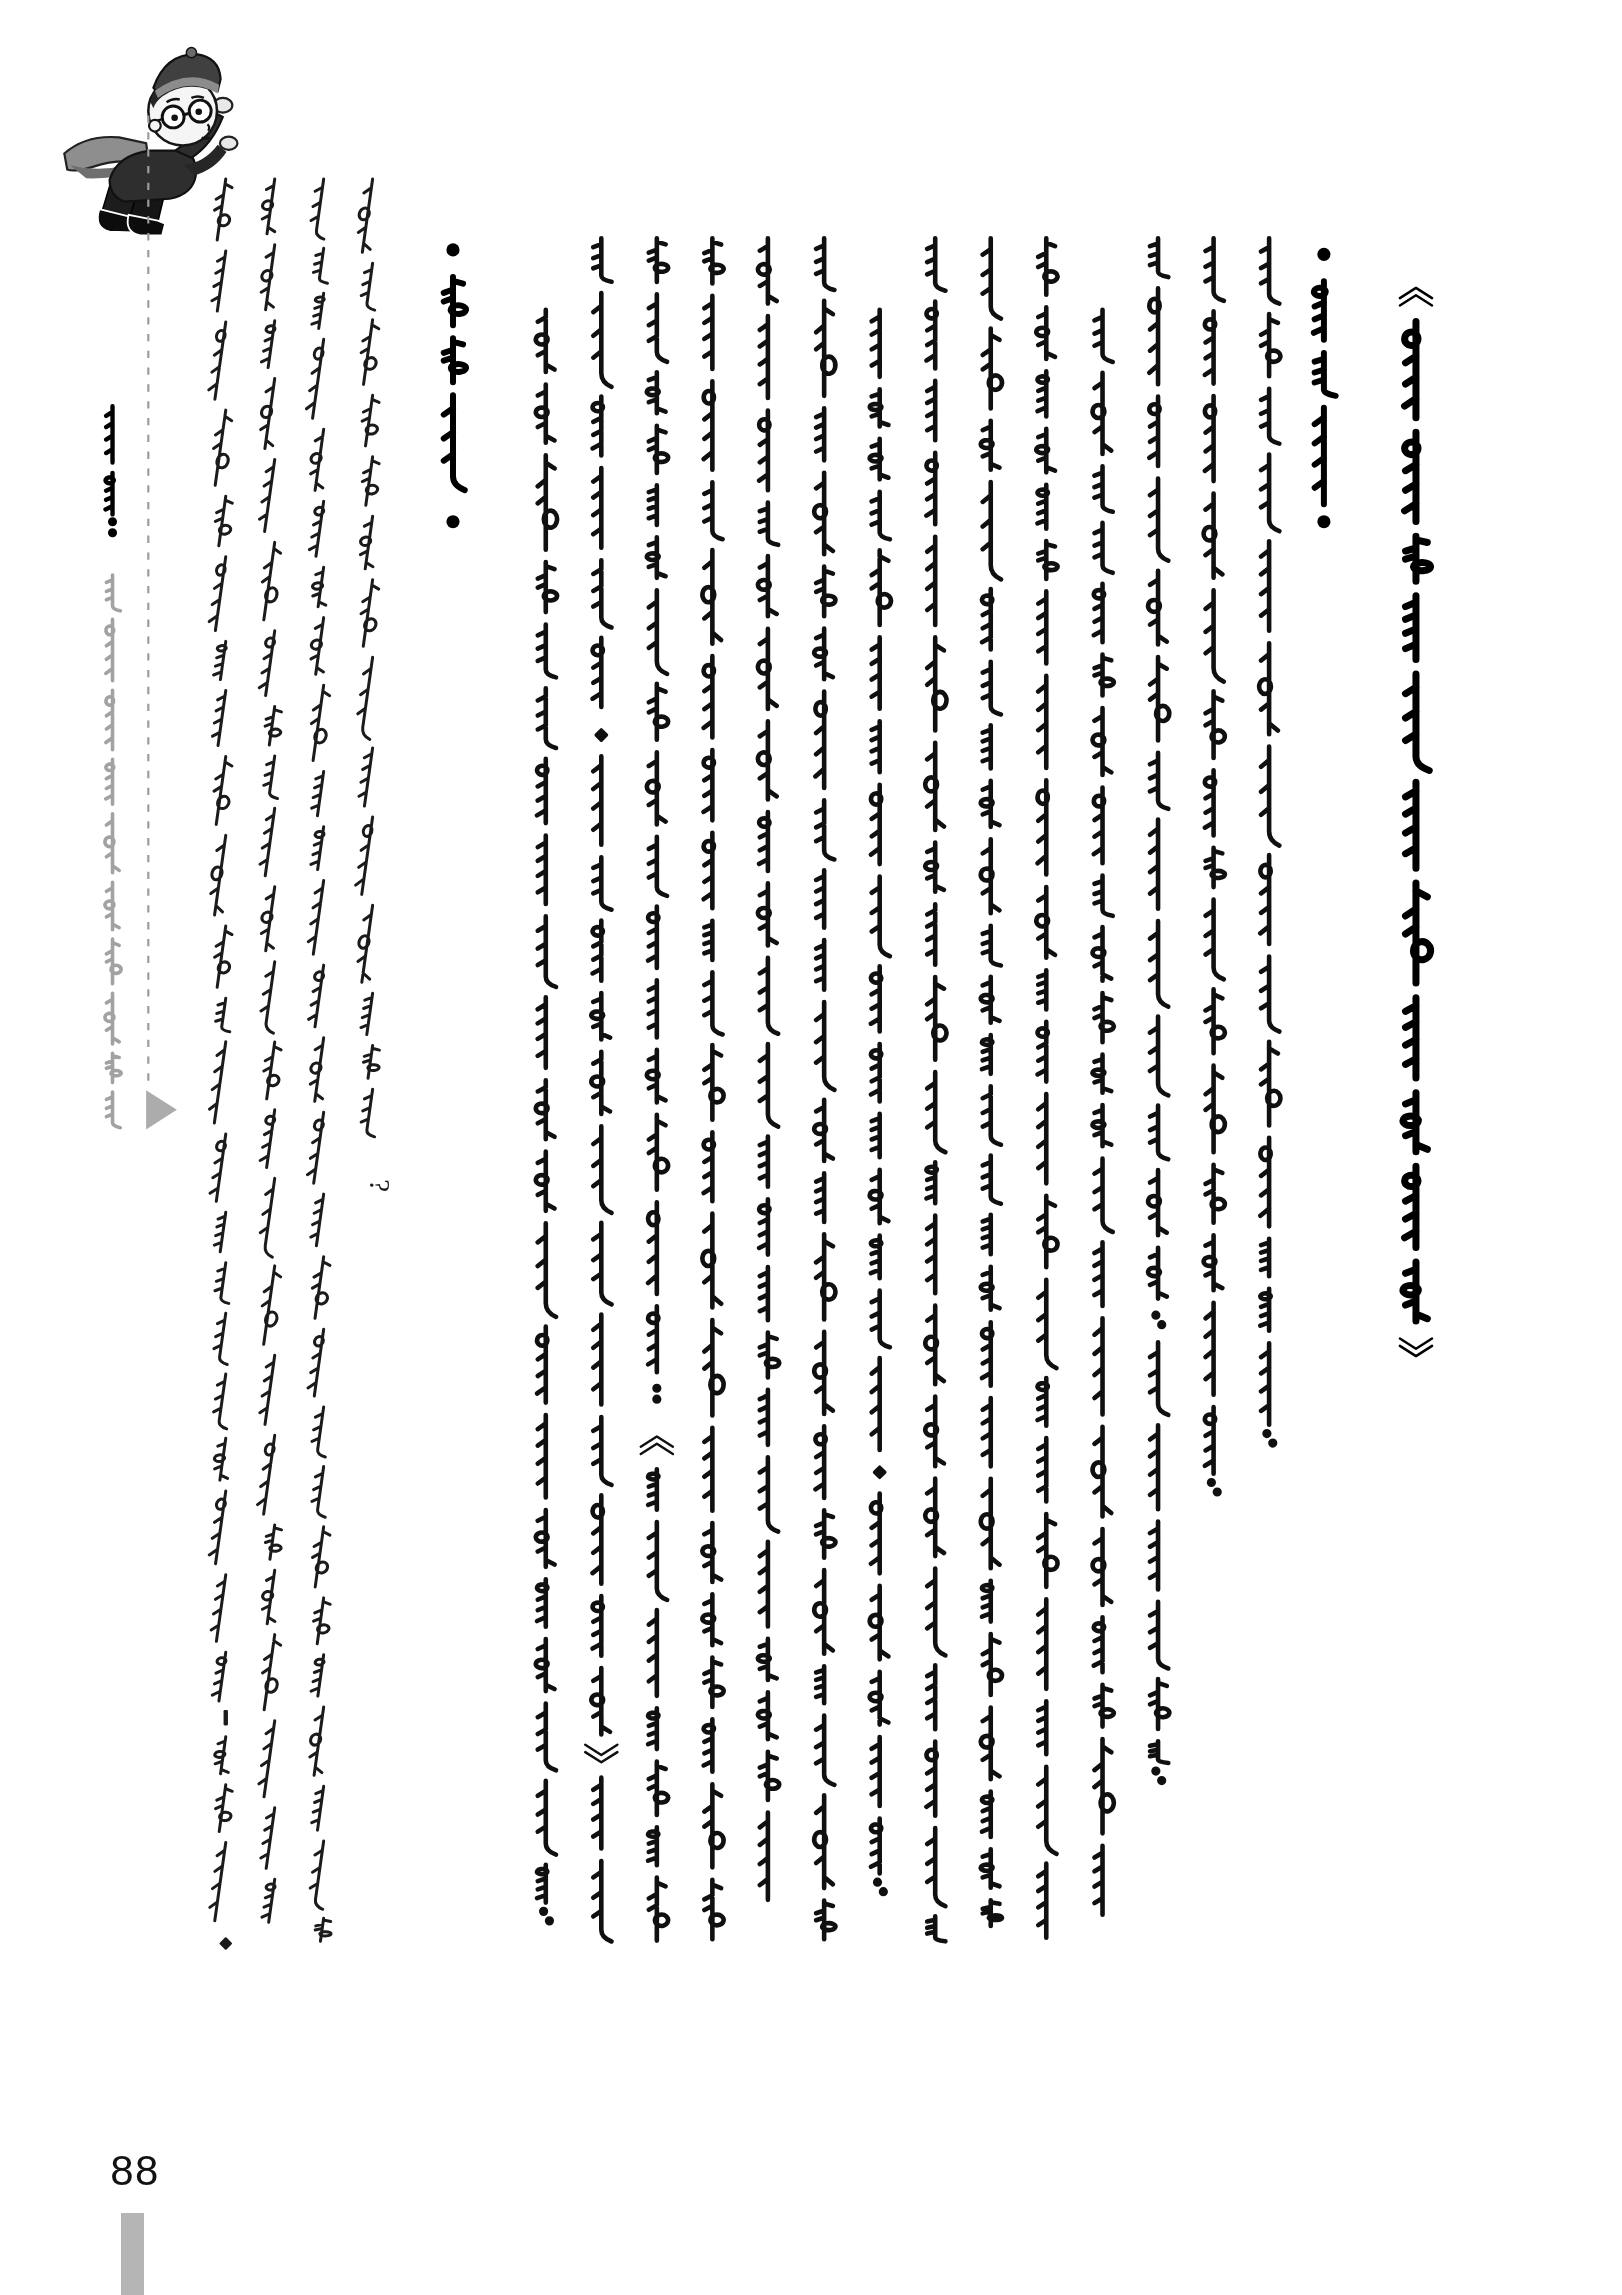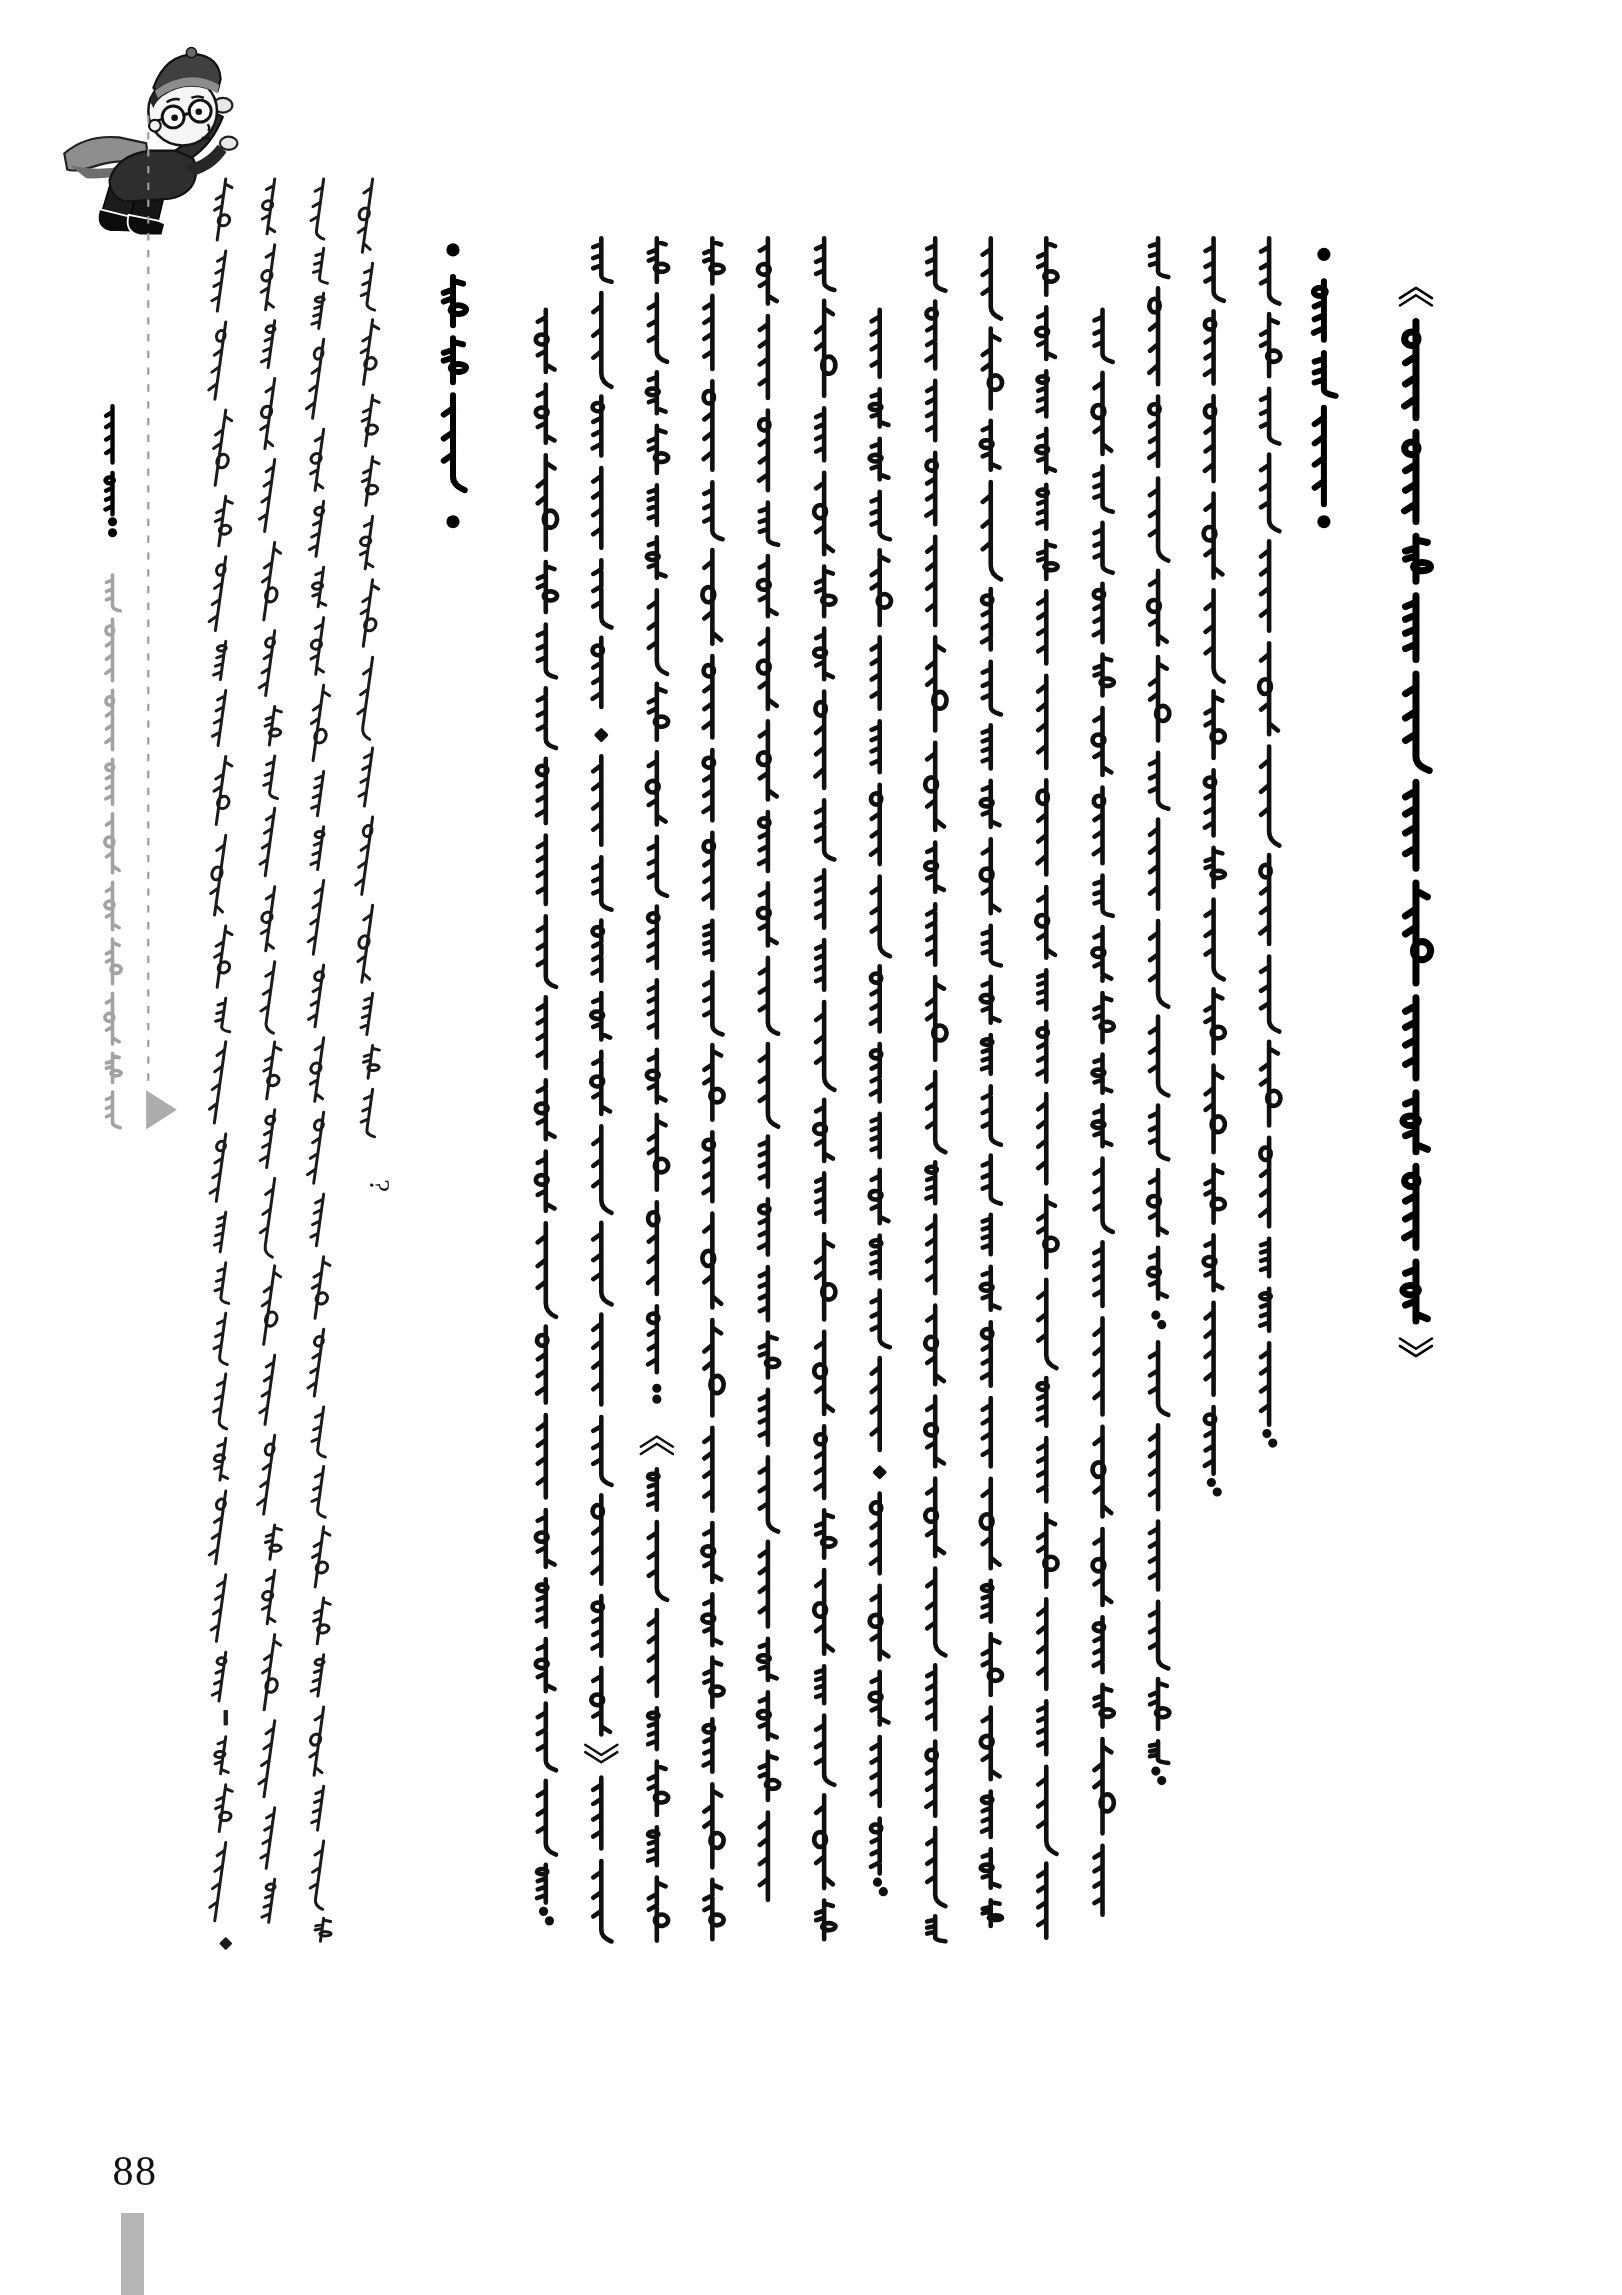--- a/index.html
+++ b/index.html
@@ -3,21 +3,21 @@
 <meta charset="utf-8">
 <style>
   html,body{margin:0;padding:0;background:#e8e8e8;}
   .page{
     position:relative;width:1622px;height:2295px;background:#ffffff;
     overflow:hidden;font-family:"Liberation Serif",serif;
   }
   .art{position:absolute;left:0;top:0;}
   .pagenum{
     position:absolute;left:102px;top:2147px;width:66px;text-align:center;
-    font-size:42px;color:#121212;font-family:Liberation Serif, serif;
+    font-size:42px;color:#121212;font-family:Liberation Sans, sans-serif;
     letter-spacing:1.5px;
   }
   .footer-bar{position:absolute;left:121px;top:2213px;width:22.7px;height:83px;}
 </style>
 </head>
 <body>
 
 <div class="page">
 
   <svg class="art" width="1622" height="2295" viewBox="0 0 2220 3141">

